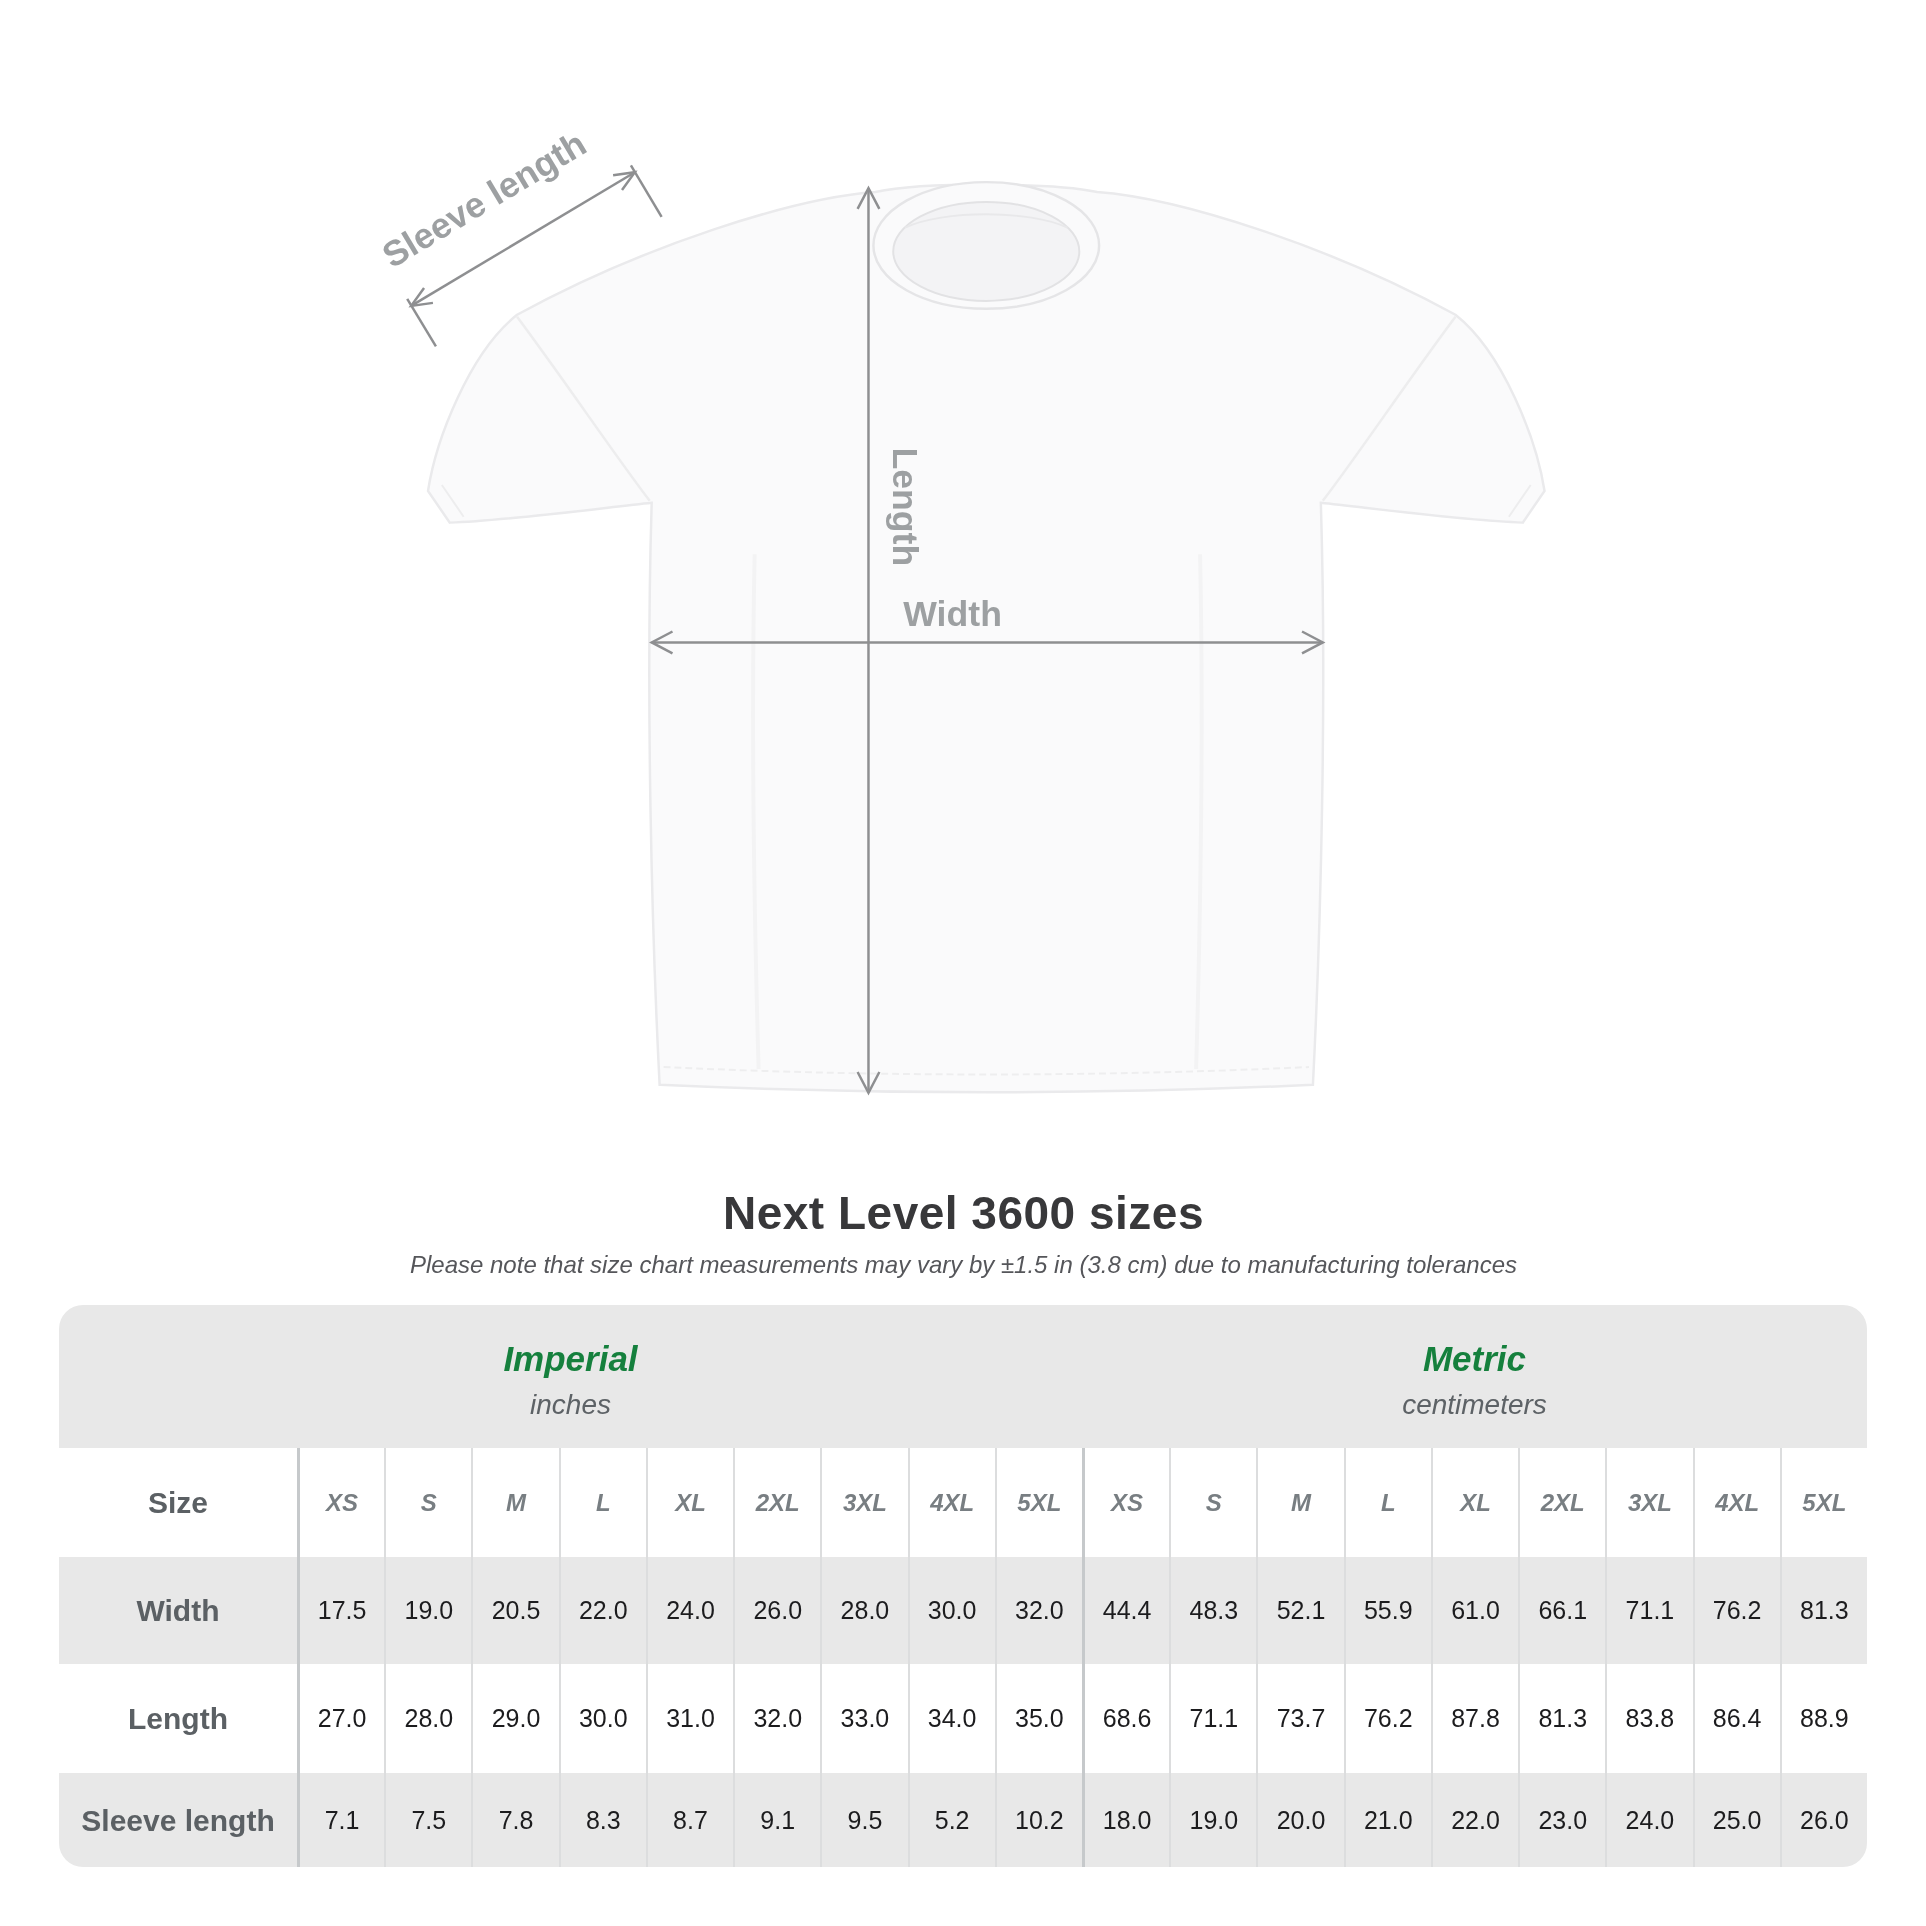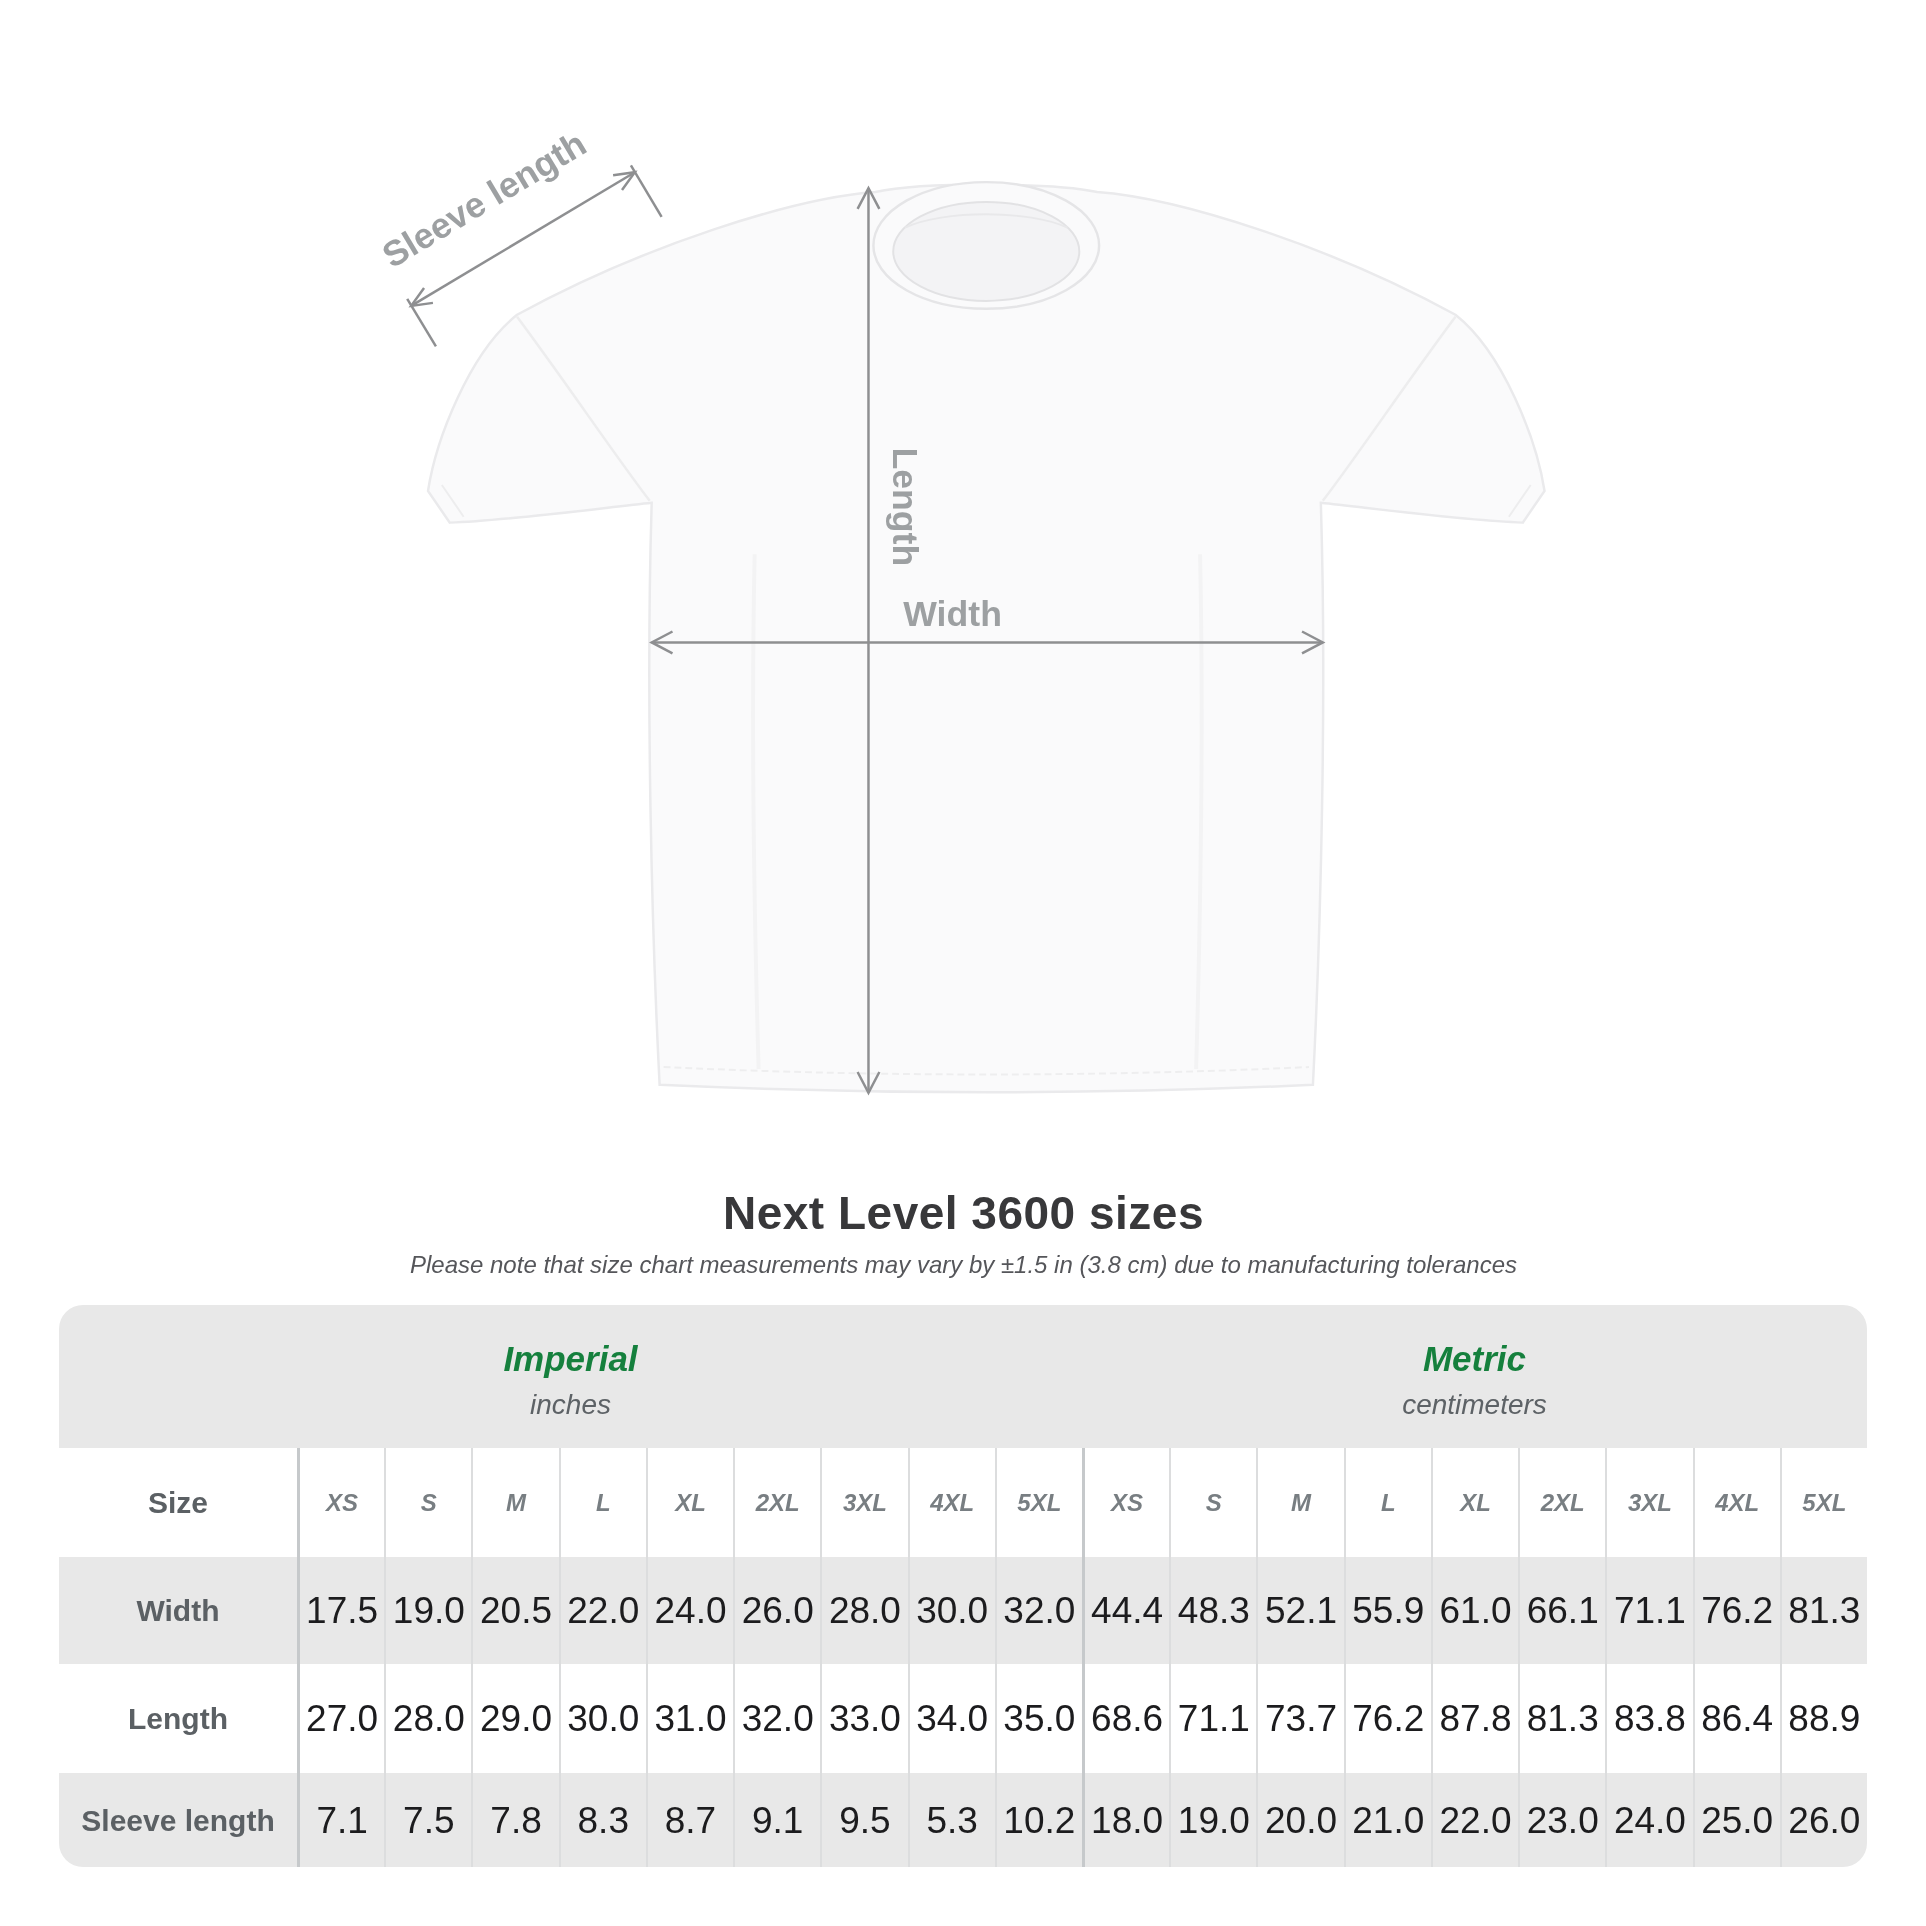--- a/index.html
+++ b/index.html
@@ -47,21 +47,21 @@
   }
   .unit-cell{grid-column:span 10;flex-direction:column;gap:10px;padding-top:6px;}
   .unit-cell.metric{grid-column:span 9;}
   .unit-title{font-size:35px;font-weight:bold;font-style:italic;color:#15803d;}
   .unit-sub{font-size:28px;font-style:italic;color:#5d6266;}
   .wbg{background:#ffffff;}
   .thin{border-left:2px solid #dcddde;}
   .thick{border-left:3px solid #c6c9cb;}
   .hdr{font-size:24px;font-weight:bold;color:#787e82;font-style:italic;}
   .lbl{font-size:30px;font-weight:bold;color:#5b6064;}
-  .num{font-size:37px;color:#1c1c1e;}
+  .num{font-size:25px;color:#1c1c1e;}
 </style>
 </head>
 <body>
 
 <div class="page">
 
   <svg class="diagram-svg" width="1927" height="1168" viewBox="0 0 1946 1180">
 
     <path d="M 884 194
          C 802 200 650 248 522 318
@@ -186,21 +186,21 @@
         <div class="c wbg num thin">86.4</div>
         <div class="c wbg num thin">88.9</div>
         <div class="c lbl">Sleeve length</div>
         <div class="c num thick">7.1</div>
         <div class="c num thin">7.5</div>
         <div class="c num thin">7.8</div>
         <div class="c num thin">8.3</div>
         <div class="c num thin">8.7</div>
         <div class="c num thin">9.1</div>
         <div class="c num thin">9.5</div>
-        <div class="c num thin">5.3</div>
+        <div class="c num thin">5.2</div>
         <div class="c num thin">10.2</div>
         <div class="c num thick">18.0</div>
         <div class="c num thin">19.0</div>
         <div class="c num thin">20.0</div>
         <div class="c num thin">21.0</div>
         <div class="c num thin">22.0</div>
         <div class="c num thin">23.0</div>
         <div class="c num thin">24.0</div>
         <div class="c num thin">25.0</div>
         <div class="c num thin">26.0</div>

